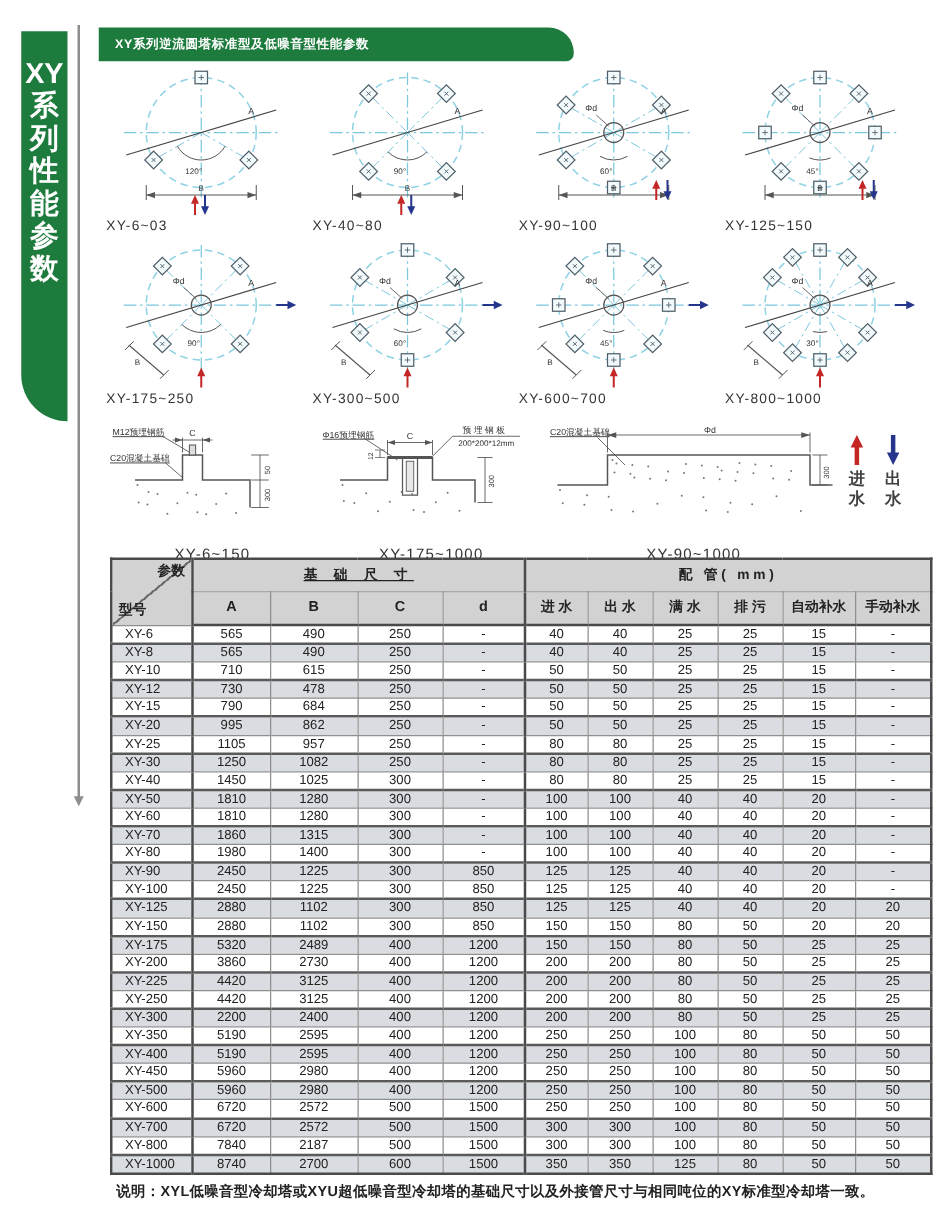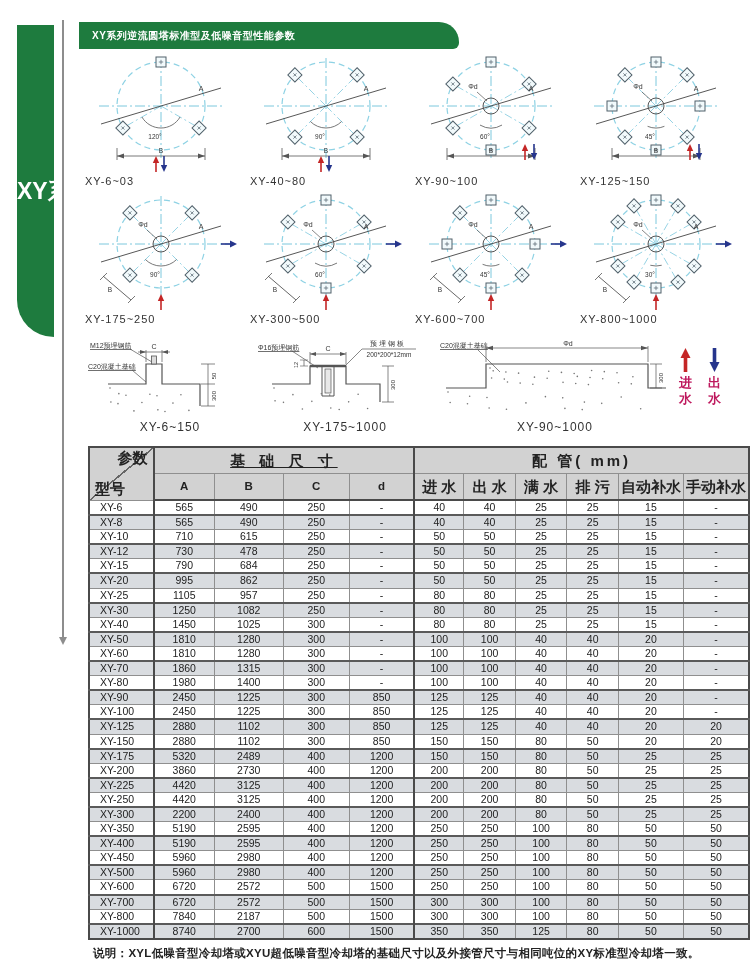--- a/index.html
+++ b/index.html
@@ -2,53 +2,53 @@
 <html><head>
 <meta charset="utf-8">
 <style>
   * { box-sizing: border-box; margin: 0; padding: 0; }
   html,body { background:#fff; }
   body { width:750px; height:978px; position:relative; font-family:"Liberation Sans", sans-serif; color:#222; overflow:hidden; }
 
   
   .side-banner { position:absolute; left:17px; top:25px; width:37px; height:312px;
     background:#1e7b3e; border-radius:0 0 0 46px; color:#fff; font-weight:bold;
-    font-size:23px; display:flex; flex-direction:row; align-items:center; padding-top:20px; }
+    font-size:23px; display:flex; flex-direction:column; align-items:center; padding-top:20px; }
   .side-banner span { display:block; line-height:26px; text-align:center; }
 
   .v-divider { position:absolute; left:62px; top:20px; width:2px; height:618px; background:#8d8d8d; }
   .v-divider::after { content:""; position:absolute; left:-3px; bottom:-7px;
     border-left:4px solid transparent; border-right:4px solid transparent; border-top:8px solid #8d8d8d; }
 
   
   .title-bar { position:absolute; left:79px; top:22px; width:380px; height:27px;
     background:#1e7b3e; border-radius:0 20px 6px 0; color:#fff; font-weight:bold;
     font-size:10px; line-height:27px; padding-left:13px; letter-spacing:.5px; }
 
   .diagram-row { position:absolute; left:85px; width:660px; display:flex; }
   .diagram-row.r1 { top:52px; }
   .diagram-row.r2 { top:190px; }
   .diagram-cell { width:165px; display:flex; flex-direction:column; }
   .diagram-label { font-size:11px; color:#333; letter-spacing:1px; margin-top:1px; }
 
   .foundation-row { position:absolute; left:85px; top:338px; width:660px; display:flex; }
   .foundation-cell { display:flex; flex-direction:column; align-items:center; }
-  .foundation-label { font-size:12px; color:#333; letter-spacing:1px; margin-top:2px; }
+  .foundation-label { font-size:12px; color:#333; letter-spacing:1px; margin-top:18px; }
 
   .legend { position:absolute; left:660px; top:348px; width:80px; display:flex; gap:14px; justify-content:center; }
   .legend .col { display:flex; flex-direction:column; align-items:center; gap:3px; }
   .v-text { width:1.15em; word-break:break-all; line-height:1.25; text-align:center;
-    font-size:13px; font-weight:bold; color:#be185d; }
+    font-size:13px; font-weight:bold; color:#404040; }
 
   
   .spec-table-wrap { position:absolute; left:88px; top:446px; }
   table { border-collapse:collapse; table-layout:fixed; border:2px solid #4a4a4a; }
   th, td { border:1px solid #8f8f8f; font-size:10.5px; text-align:center;
     padding:0 2px; line-height:13.1px; white-space:nowrap; overflow:hidden; }
-  thead th { background:#d2d2d2; font-size:15px; }
+  thead th { background:#d2d2d2; font-size:11px; }
   thead tr.grp th { height:26px; font-weight:bold; }
   thead tr.sub th { height:27px; }
   thead th.dim { font-weight:bold; font-size:11.5px; }
   td.model { text-align:left; padding-left:10px;margin-top:48px; }
   tr.shade td { background:#d9dce0; border-top:2px solid #5a5a5a; }
   td.thickR, th.thickR { border-right:2px solid #4a4a4a; }
   thead tr.sub th { border-bottom:2px solid #4a4a4a; }
   .corner { position:relative; background-color:#d2d2d2;
     background-image:linear-gradient(to bottom right, transparent calc(50% - .8px), #666 calc(50% - .8px), #666 calc(50% + .8px), transparent calc(50% + .8px)); }
   .corner .c-top { position:absolute; top:3px; right:5px; font-weight:bold; }

